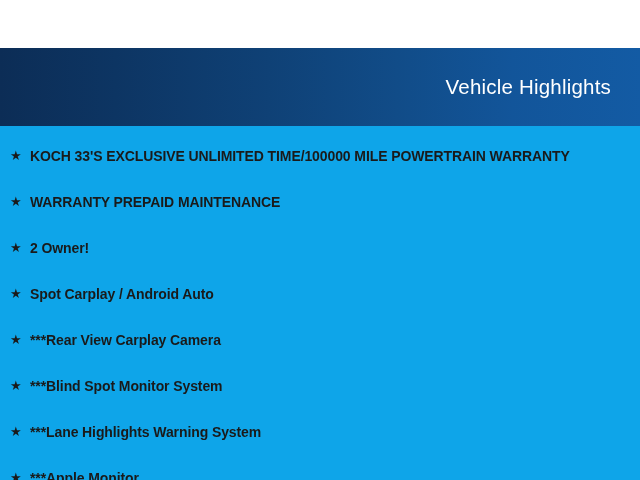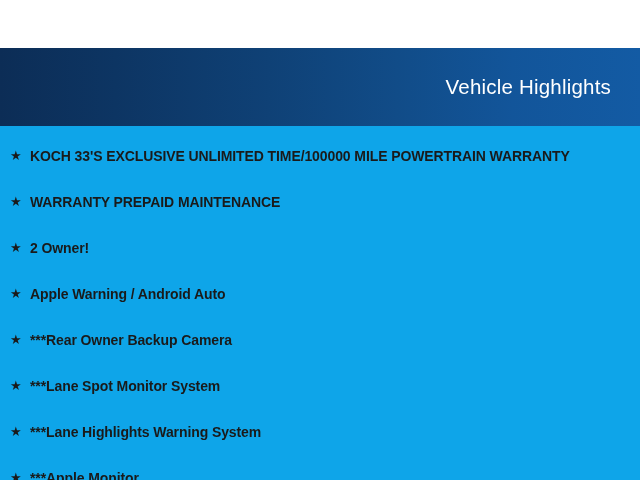--- a/index.html
+++ b/index.html
@@ -114,31 +114,31 @@
       <span class="highlight-text">WARRANTY PREPAID MAINTENANCE</span>
     </li>
 
     <li class="highlight-item">
       <span class="bullet-star">★</span>
       <span class="highlight-text">2 Owner!</span>
     </li>
 
     <li class="highlight-item">
       <span class="bullet-star">★</span>
-      <span class="highlight-text">Apple Warning / Android Auto</span>
+      <span class="highlight-text">Spot Carplay / Android Auto</span>
     </li>
 
     <li class="highlight-item">
       <span class="bullet-star">★</span>
-      <span class="highlight-text">***Rear Owner Backup Camera</span>
+      <span class="highlight-text">***Rear View Carplay Camera</span>
     </li>
 
     <li class="highlight-item">
       <span class="bullet-star">★</span>
-      <span class="highlight-text">***Lane Spot Monitor System</span>
+      <span class="highlight-text">***Blind Spot Monitor System</span>
     </li>
 
     <li class="highlight-item">
       <span class="bullet-star">★</span>
       <span class="highlight-text">***Lane Highlights Warning System</span>
     </li>
 
     <li class="highlight-item">
       <span class="bullet-star">★</span>
       <span class="highlight-text">***Apple Monitor</span>

